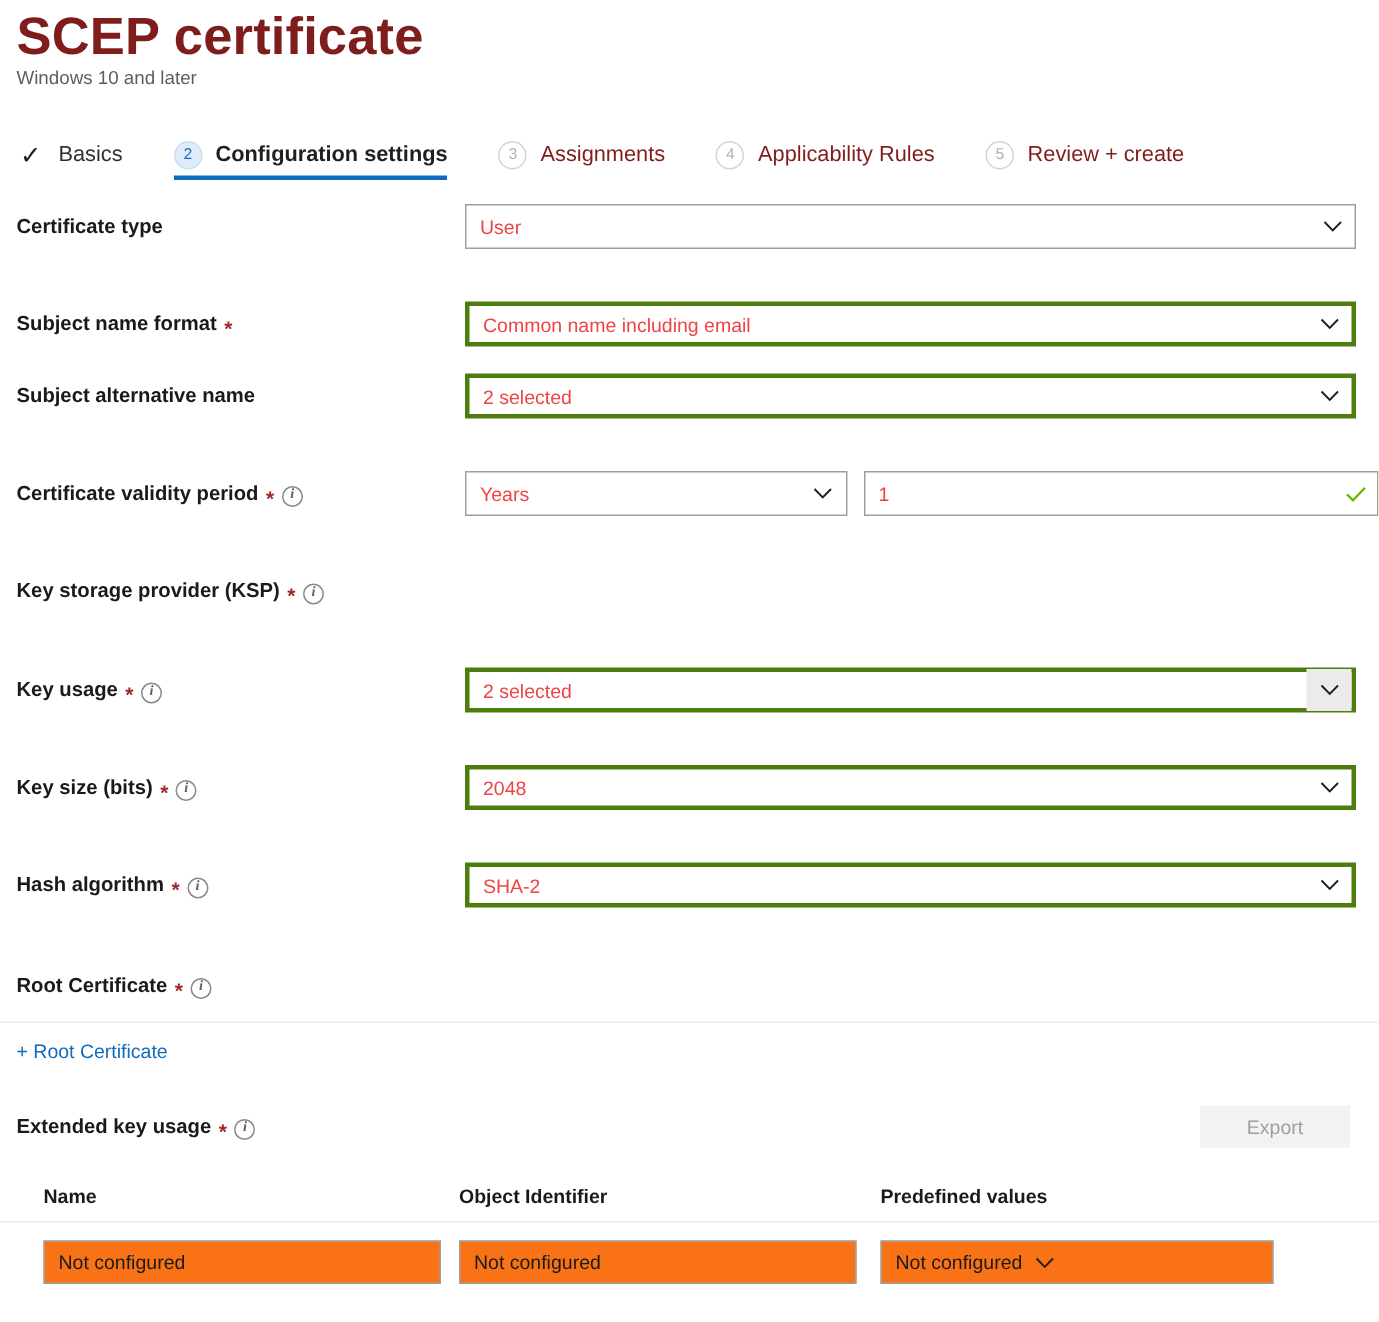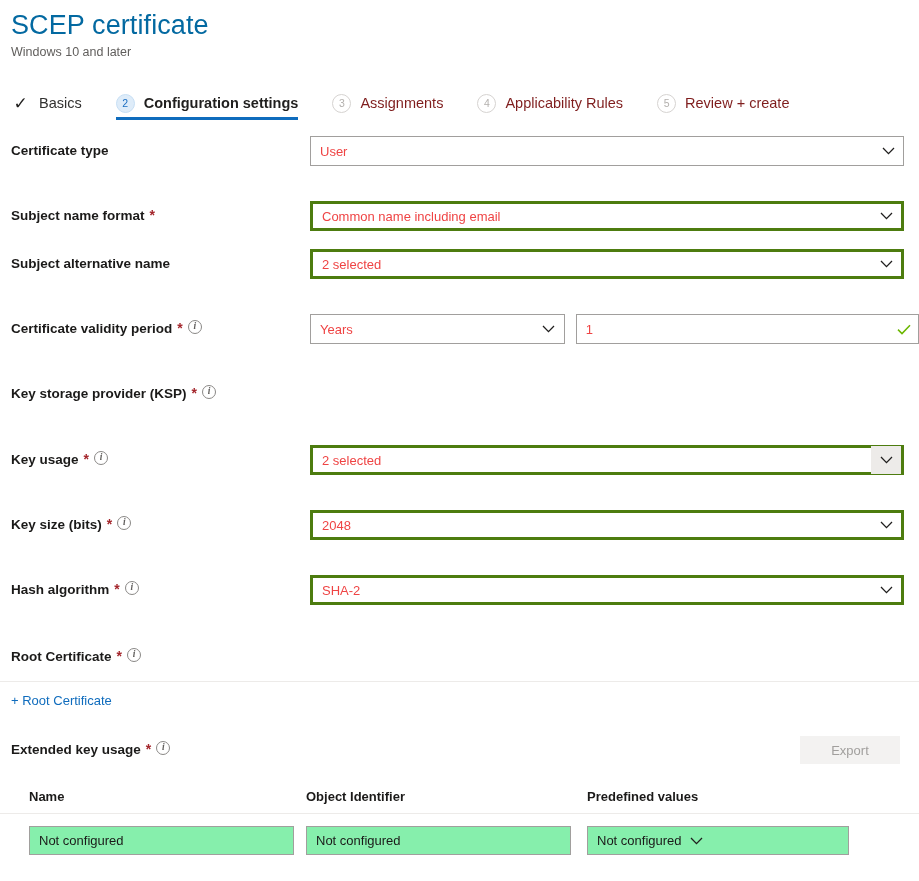--- a/index.html
+++ b/index.html
@@ -12,23 +12,23 @@
     height: 881px;
     font-family: "Liberation Sans", sans-serif;
     color: #1b1a19;
     overflow: hidden;
     position: relative;
   }
 
   
   .page-header { padding: 8px 0 0 11px; }
   .page-title {
-    font-size: 27px;
-    font-weight: 400;
-    color: #0369a1;
+    font-size: 35px;
+    font-weight: 700;
+    color: #7f1d1d;
     letter-spacing: 0.1px;
     line-height: 34px;
   }
   .page-subtitle {
     font-size: 12.5px;
     color: #605e5c;
     margin-top: 2px;
     line-height: 16px;
   }
 
@@ -99,21 +99,21 @@
     padding-left: 11px;
     min-height: 30px;
   }
   .label {
     width: 299px;
     flex: 0 0 299px;
     font-size: 13.5px;
     font-weight: bold;
     color: #1b1a19;
     display: flex;
-    align-items: flex-start;
+    align-items: flex-end;
     gap: 5px;
     line-height: 18px;
   }
   .label .req {
     color: #a4262c;
     font-size: 14px;
     font-weight: bold;
     line-height: 1;
     position: relative;
     top: 1px;
@@ -226,21 +226,21 @@
   .col-pre  { width: 260px; flex: 0 0 260px; }
   .eku-divider {
     height: 1px;
     background: #edebe9;
     margin-top: 9px;
   }
   .tb-input {
     box-sizing: border-box;
     height: 29px;
     border: 1px solid #a19f9d;
-    background: #86efac;
+    background: #f97316;
     display: flex;
     align-items: center;
   }
   .tb-input .val { font-size: 13px; padding-left: 9px; }
   .in-name { width: 265px; }
   .in-oid  { width: 265px; }
   .in-pre  { width: 262px; }
 </style>
 </head>
 <body>

